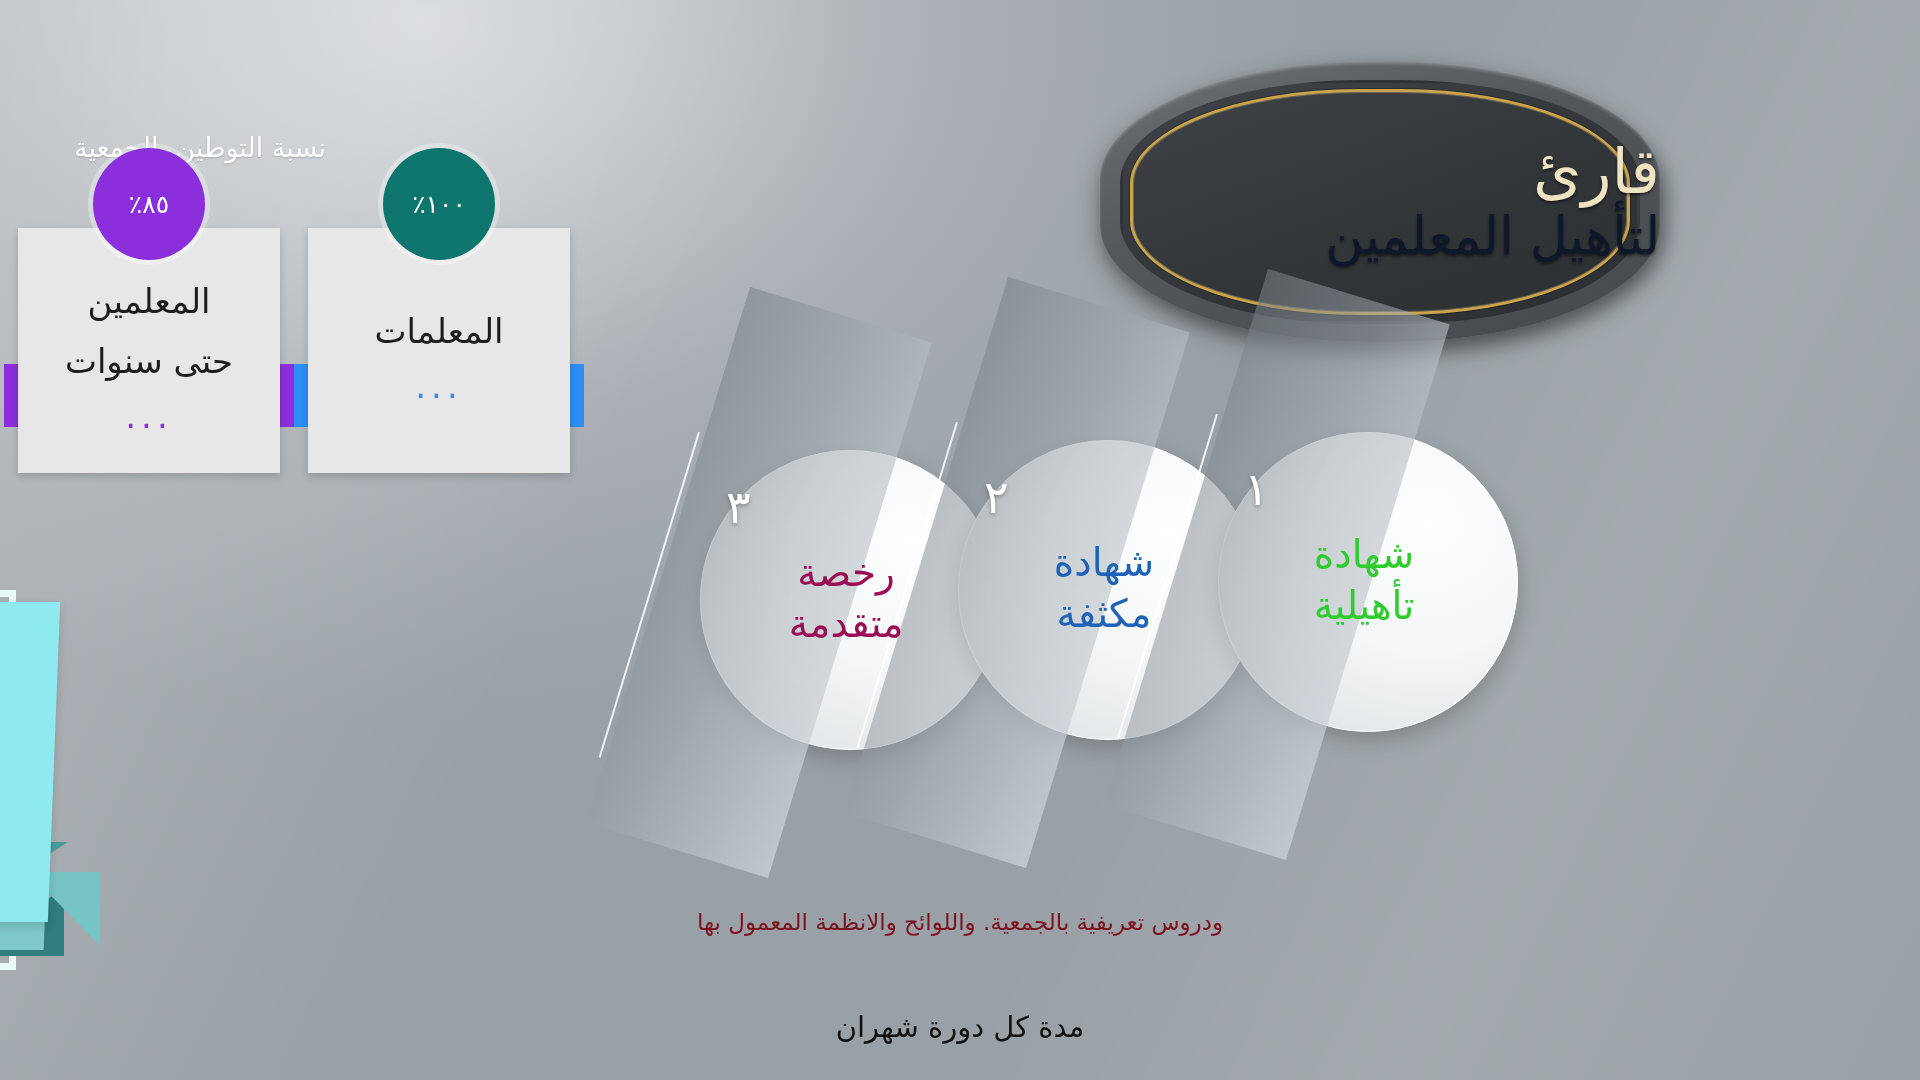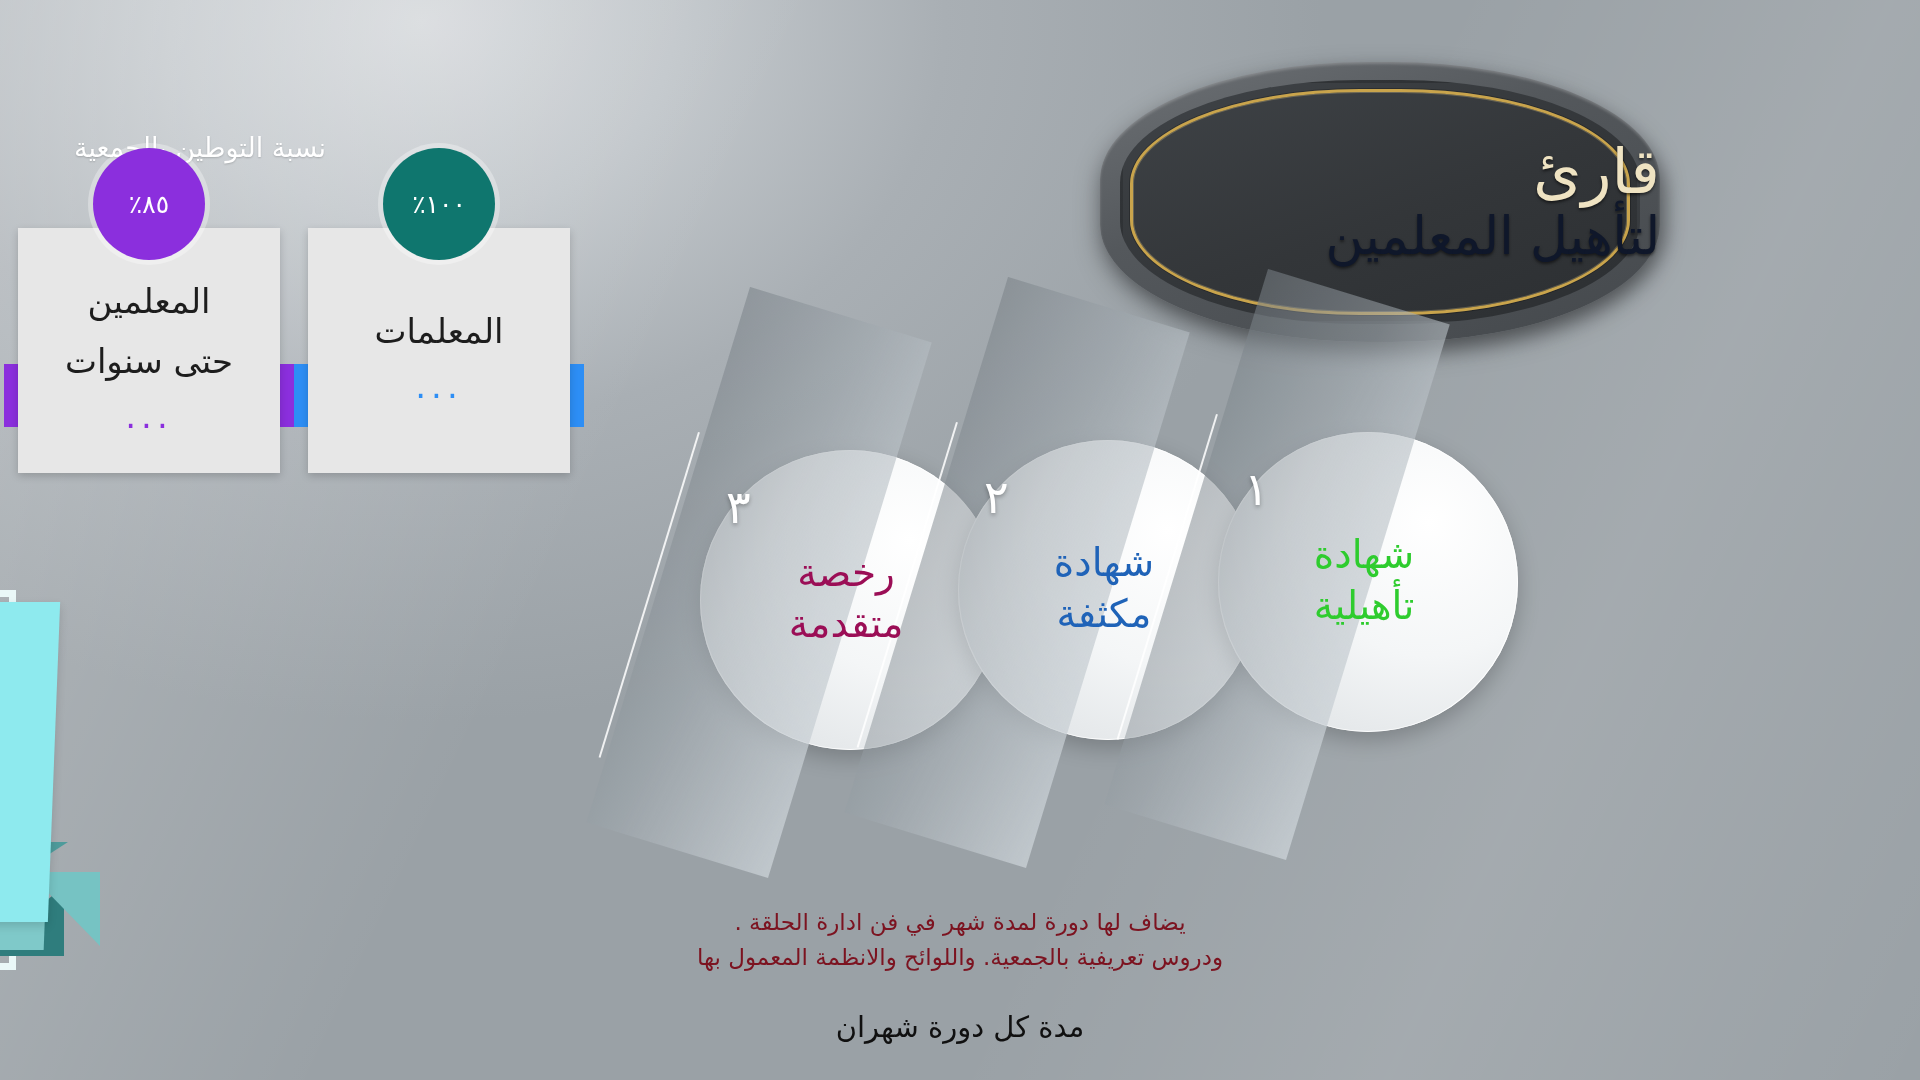--- a/index.html
+++ b/index.html
@@ -266,16 +266,15 @@
     <div class="num">١</div>
     <div class="lbl" style="color:#2ecc2e">
       <div>شهادة</div>
       <div>تأهيلية</div>
     </div>
   </div>
 
 </div>
 
 <div class="note-red">
-  <div>يضاف لها دورة لمدة شهر في فن ادارة الحلقة .</div>
   <div>ودروس تعريفية بالجمعية. واللوائح والانظمة المعمول بها</div>
 </div>
 <div class="note-black">مدة كل دورة شهران</div>
 
 </body></html>

